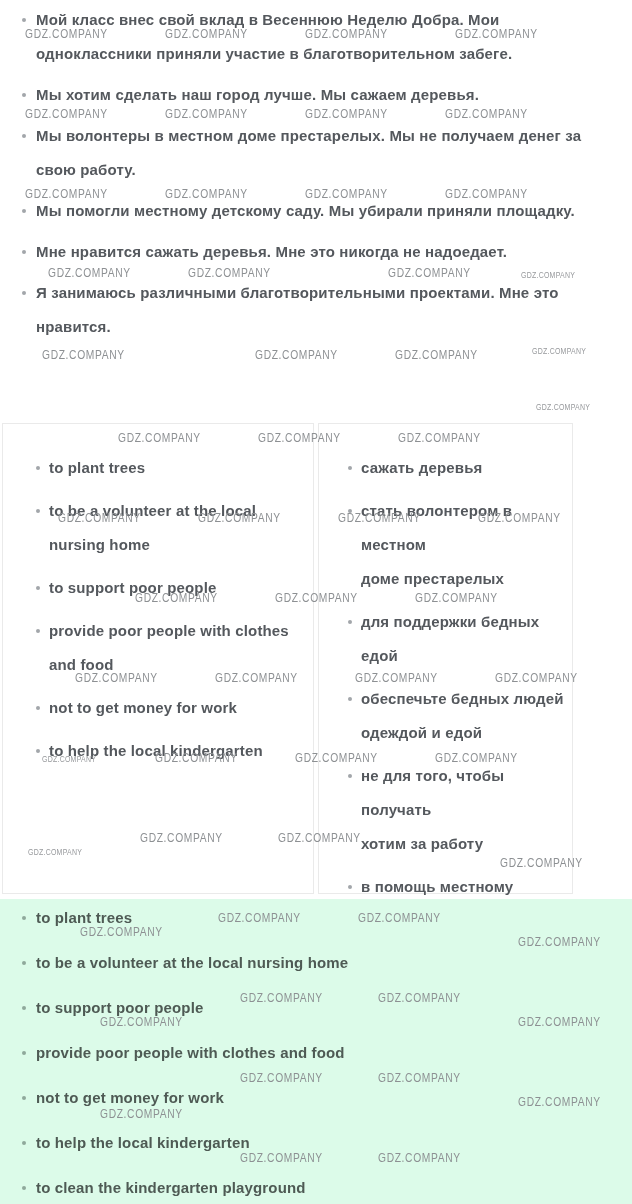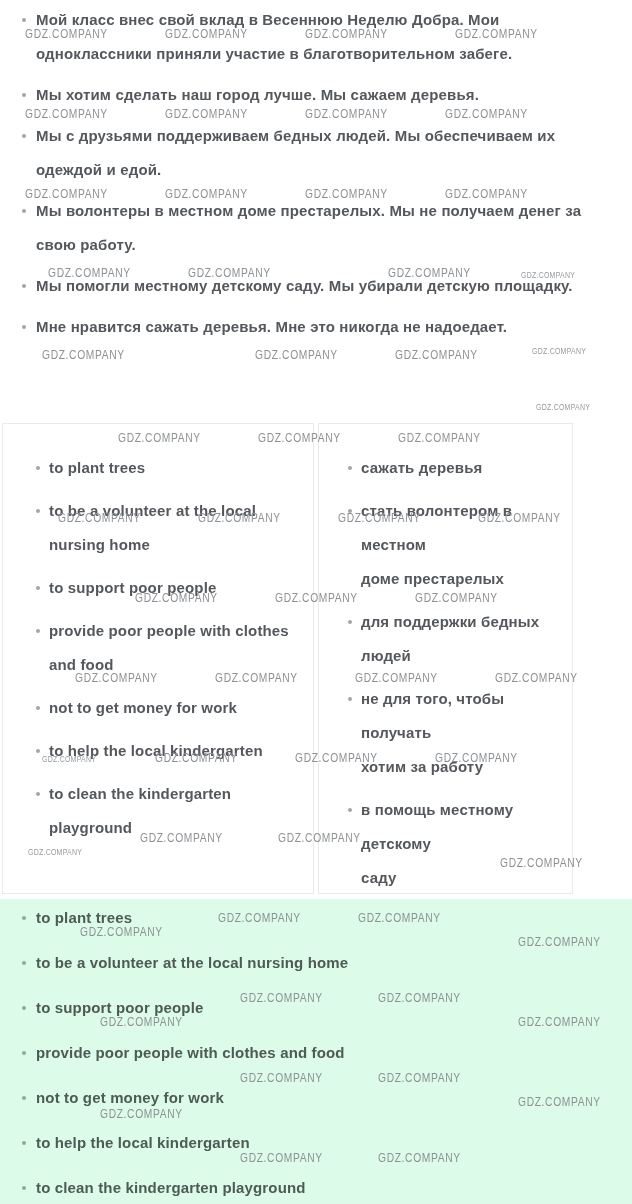--- a/index.html
+++ b/index.html
@@ -48,50 +48,50 @@
 </head>
 <body>
 
 <div class="page">
 
   <section class="top-list">
     <ul>
         <li>Мой класс внес свой вклад в Весеннюю Неделю Добра. Мои
 одноклассники приняли участие в благотворительном забеге.</li>
         <li>Мы хотим сделать наш город лучше. Мы сажаем деревья.</li>
-        <li>Мы с друзьями поддерживаем бедных людей. Мы обеспечиваем их
-одеждой и едой.</li>
         <li>Мы волонтеры в местном доме престарелых. Мы не получаем денег за
 свою работу.</li>
-        <li>Мы помогли местному детскому саду. Мы убирали детскую площадку.</li>
+        <li>Мы помогли местному детскому саду. Мы убирали приняли площадку.</li>
         <li>Мне нравится сажать деревья. Мне это никогда не надоедает.</li>
+        <li>Я занимаюсь различными благотворительными проектами. Мне это
+нравится.</li>
       </ul>
   </section>
 
   <section class="mid-box box-left">
     <ul>
         <li>to plant trees</li>
         <li>to be a volunteer at the local
 nursing home</li>
         <li>to support poor people</li>
         <li>provide poor people with clothes
 and food</li>
         <li>not to get money for work</li>
         <li>to help the local kindergarten</li>
-        <li>to clean the kindergarten
-playground</li>
       </ul>
   </section>
 
   <section class="mid-box box-right">
     <ul>
         <li>сажать деревья</li>
         <li>стать волонтером в местном
 доме престарелых</li>
-        <li>для поддержки бедных людей</li>
+        <li>для поддержки бедных едой</li>
+        <li>обеспечьте бедных людей
+одеждой и едой</li>
         <li>не для того, чтобы получать
 хотим за работу</li>
         <li>в помощь местному детскому
 саду</li>
       </ul>
   </section>
 
   <section class="green-section" style="background: rgb(220, 251, 233);">
     <ul>
         <li>to plant trees</li>

